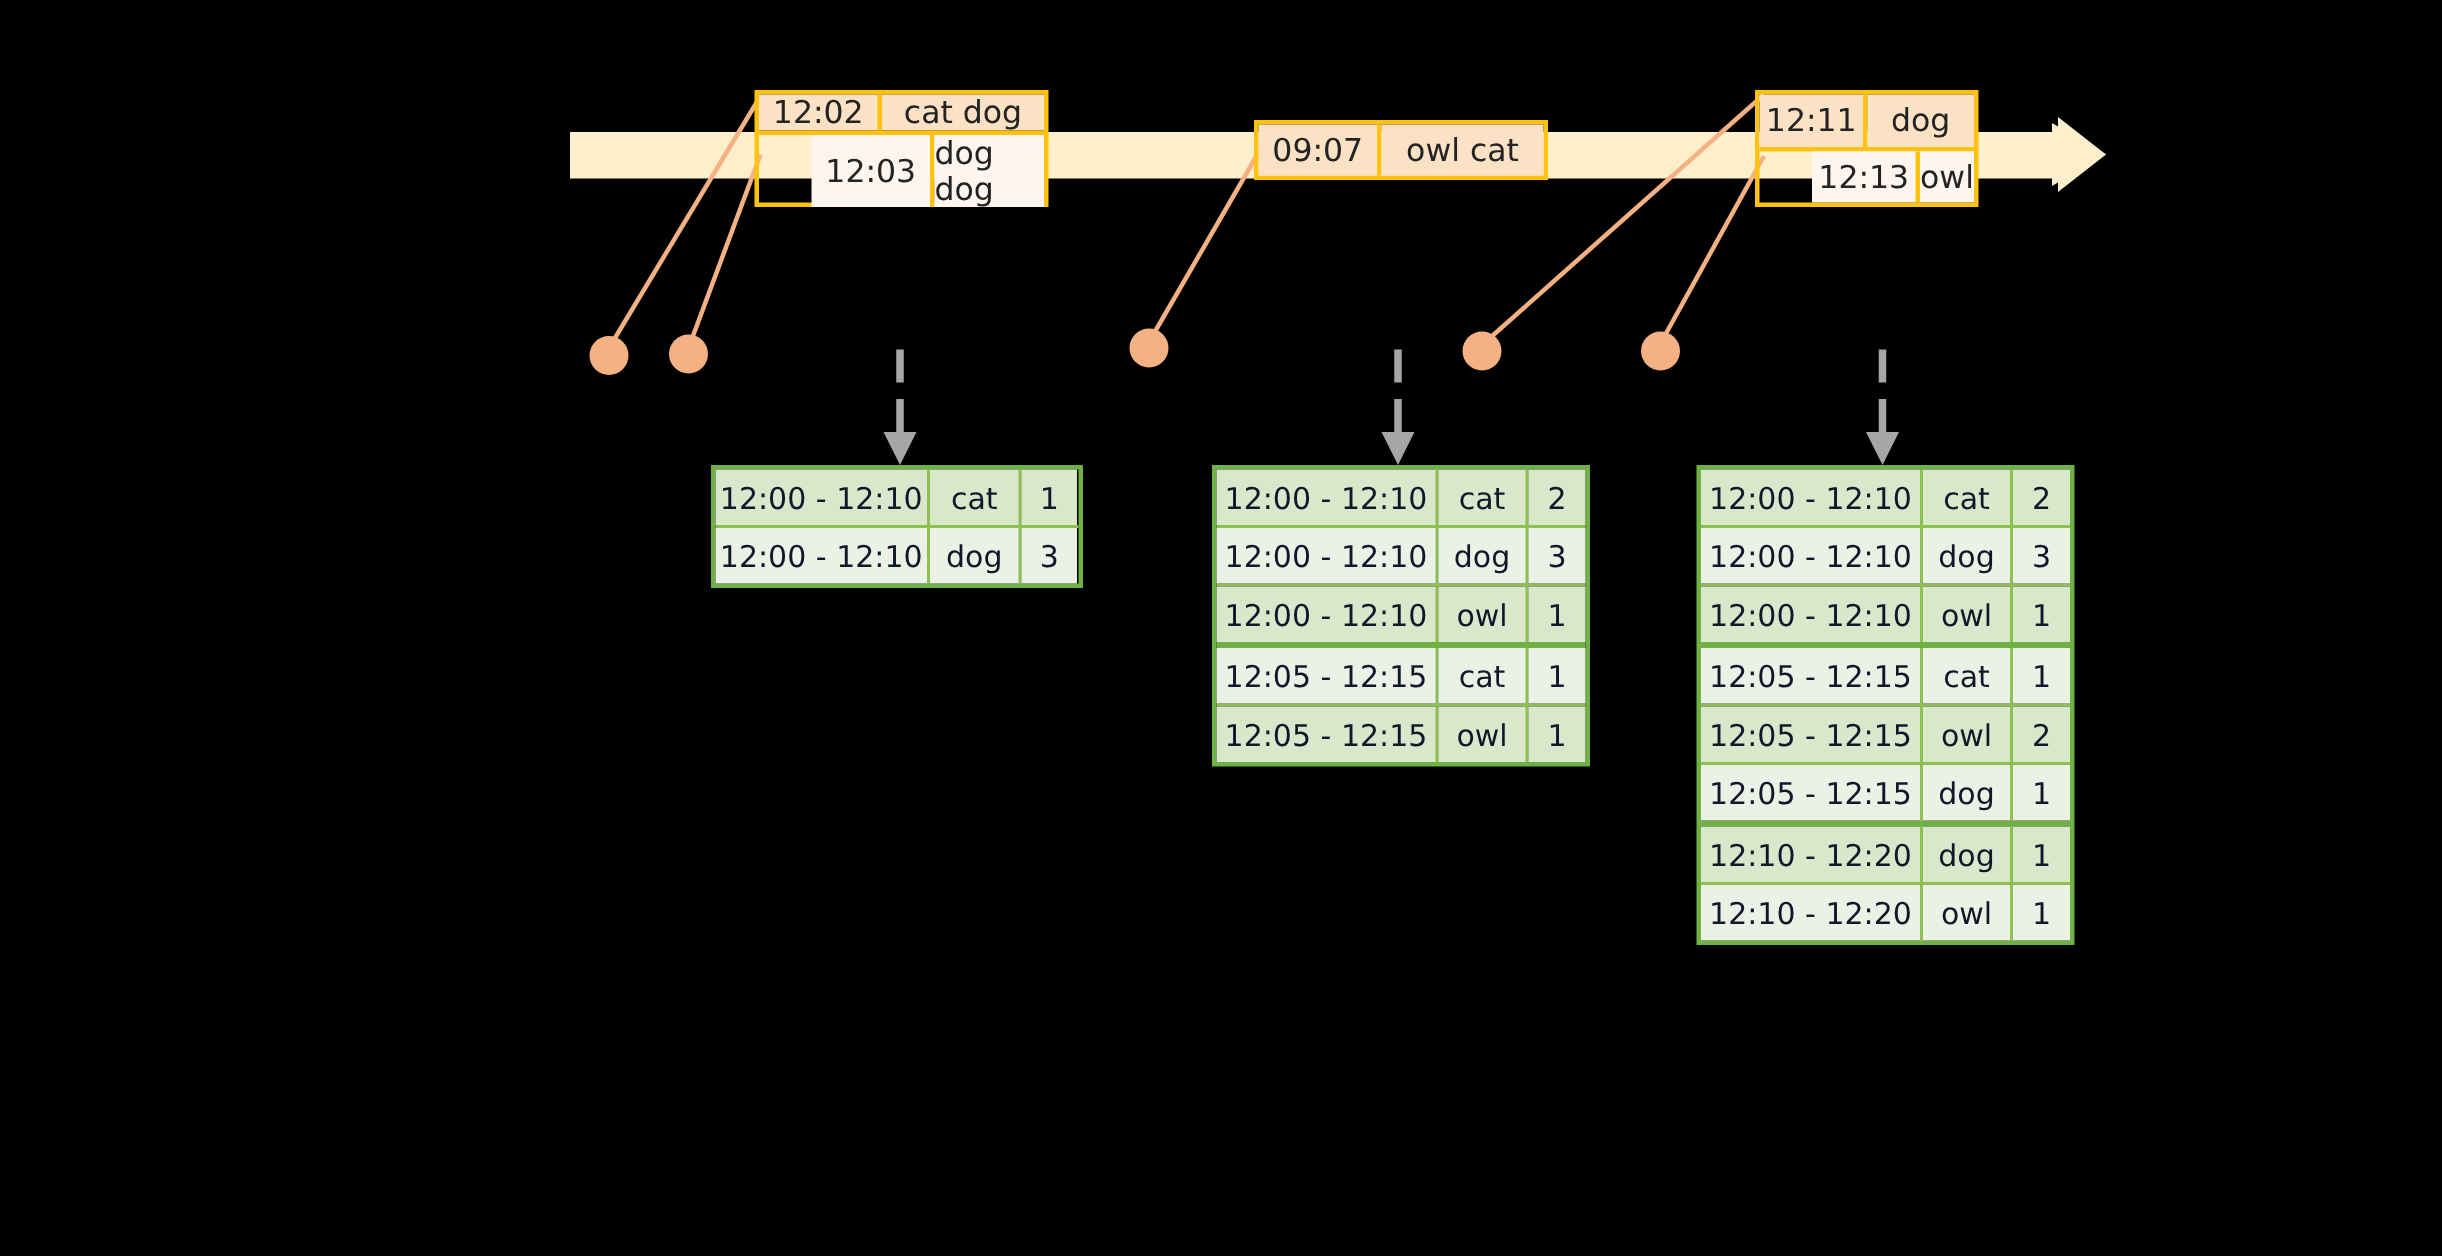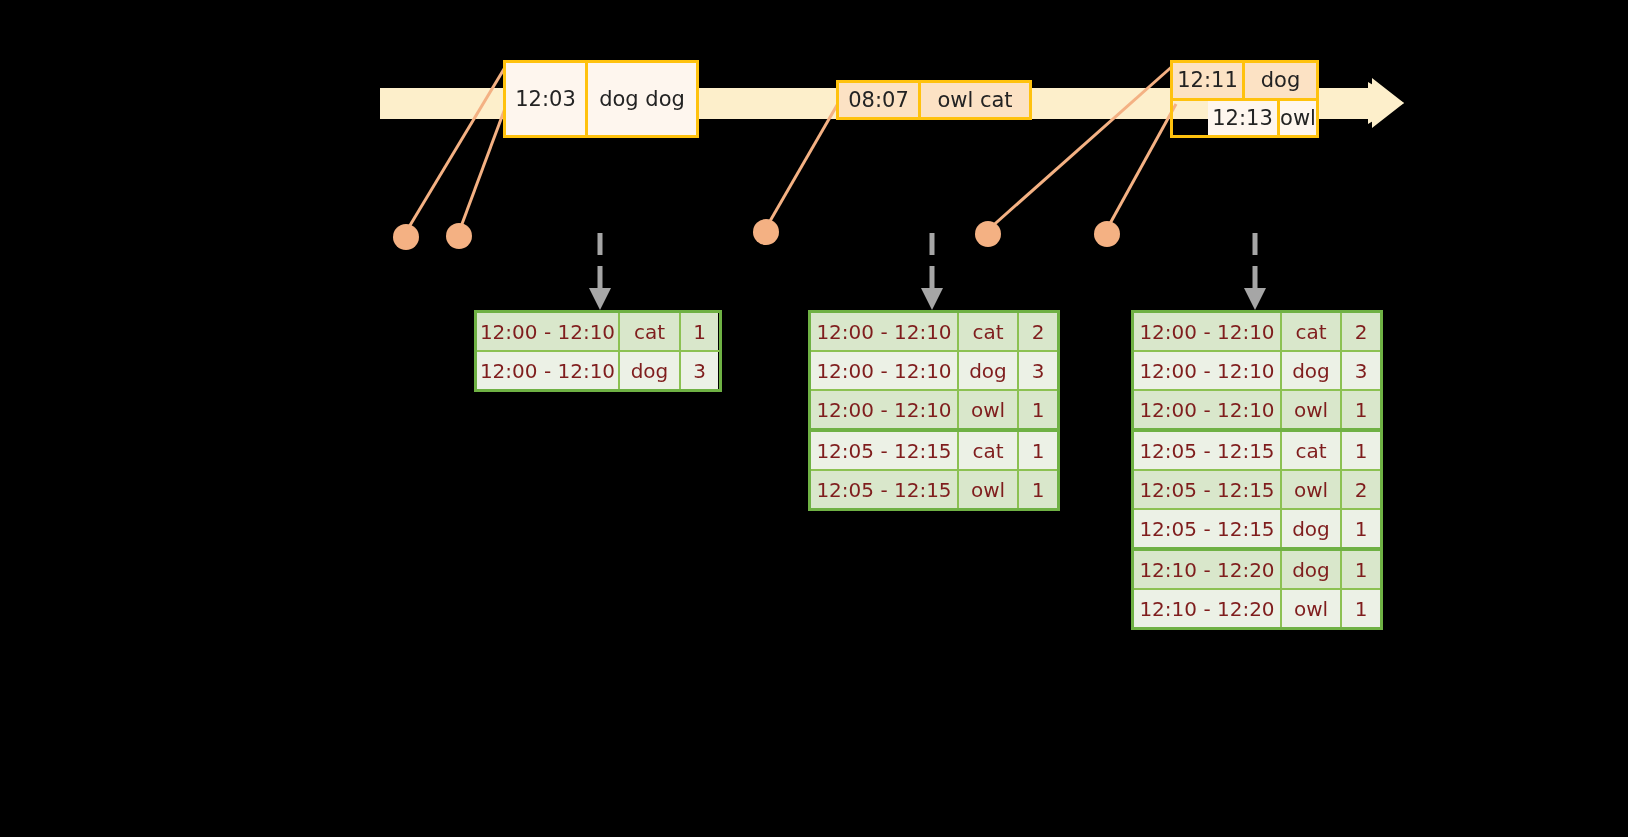--- a/index.html
+++ b/index.html
@@ -23,21 +23,21 @@
   .ev-time{border-right:3px solid #FFC20E;}
   .ev-row.shade .ev-time,.ev-row.shade .ev-payload{background:#FCE2C4;}
   .ev-row.plain .ev-time,.ev-row.plain .ev-payload{background:#FEF6EE;}
 
   
   .res-table{position:absolute;border:3px solid #6FB144;box-sizing:border-box;}
   .res-row{display:flex;}
   .res-row + .res-row{border-top:2px solid #8CC152;}
   .res-row.grp{border-top:4px solid #6FB144;}
   .res-cell{display:flex;align-items:center;justify-content:center;
-            font-size:20px;color:#7f1d1d;box-sizing:border-box;
+            font-size:20px;color:#0f172a;box-sizing:border-box;
             border-right:2px solid #8CC152;height:37px;}
   .res-cell:last-child{border-right:none;}
   .res-row.a .res-cell{background:#D9E7CB;}
   .res-row.b .res-cell{background:#ECF1E6;}
 
   .c-win{width:148px;}
   .c-key{width:60px;}
   .c-val{width:38px;}
 
   .t1 .c-win{width:143px;}
@@ -85,29 +85,33 @@
       <line x1="932" y1="233" x2="932" y2="290" stroke="#A6A6A6" stroke-width="5" stroke-dasharray="22,11"></line>
       <polygon points="921,288 943,288 932,310" fill="#A6A6A6"></polygon>
     </g>
     <g>
       <line x1="1255" y1="233" x2="1255" y2="290" stroke="#A6A6A6" stroke-width="5" stroke-dasharray="22,11"></line>
       <polygon points="1244,288 1266,288 1255,310" fill="#A6A6A6"></polygon>
     </g>
   </svg>
 
   <div class="ev-box" style="left:503px;top:60px;width:196px;height:78px;">
+    <div class="ev-row shade">
+      <div class="ev-time" style="width:82px;">12:02</div>
+      <div class="ev-payload" style="flex:1;">cat dog</div>
+    </div>
     <div class="ev-row plain">
       <div class="ev-time" style="width:82px;">12:03</div>
       <div class="ev-payload" style="flex:1;">dog dog</div>
     </div>
   </div>
 
   <div class="ev-box" style="left:836px;top:80px;width:196px;height:40px;">
     <div class="ev-row shade">
-      <div class="ev-time" style="width:82px;">08:07</div>
+      <div class="ev-time" style="width:82px;">09:07</div>
       <div class="ev-payload" style="flex:1;text-align:right;">owl cat</div>
     </div>
   </div>
 
   <div class="ev-box" style="left:1170px;top:60px;width:149px;height:78px;">
     <div class="ev-row shade">
       <div class="ev-time" style="width:72px;">12:11</div>
       <div class="ev-payload" style="flex:1;">dog</div>
     </div>
     <div class="ev-row plain">

